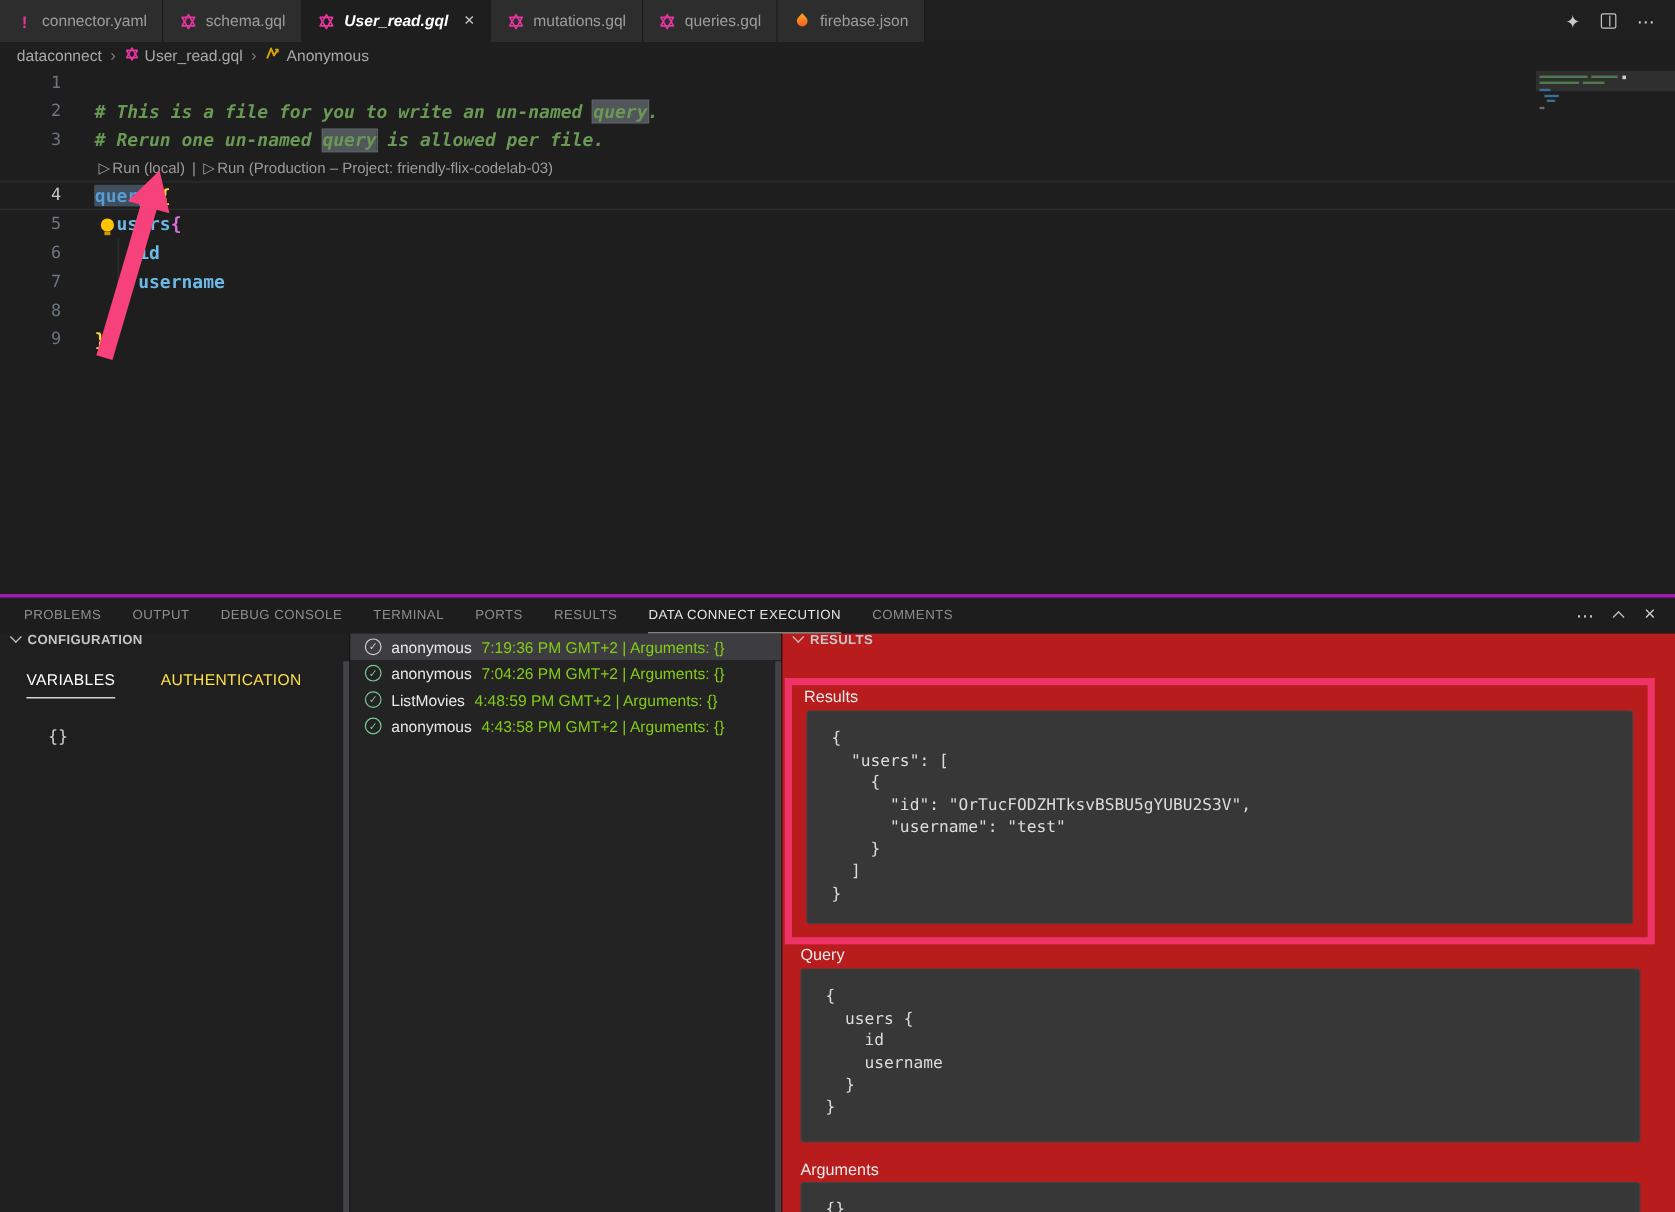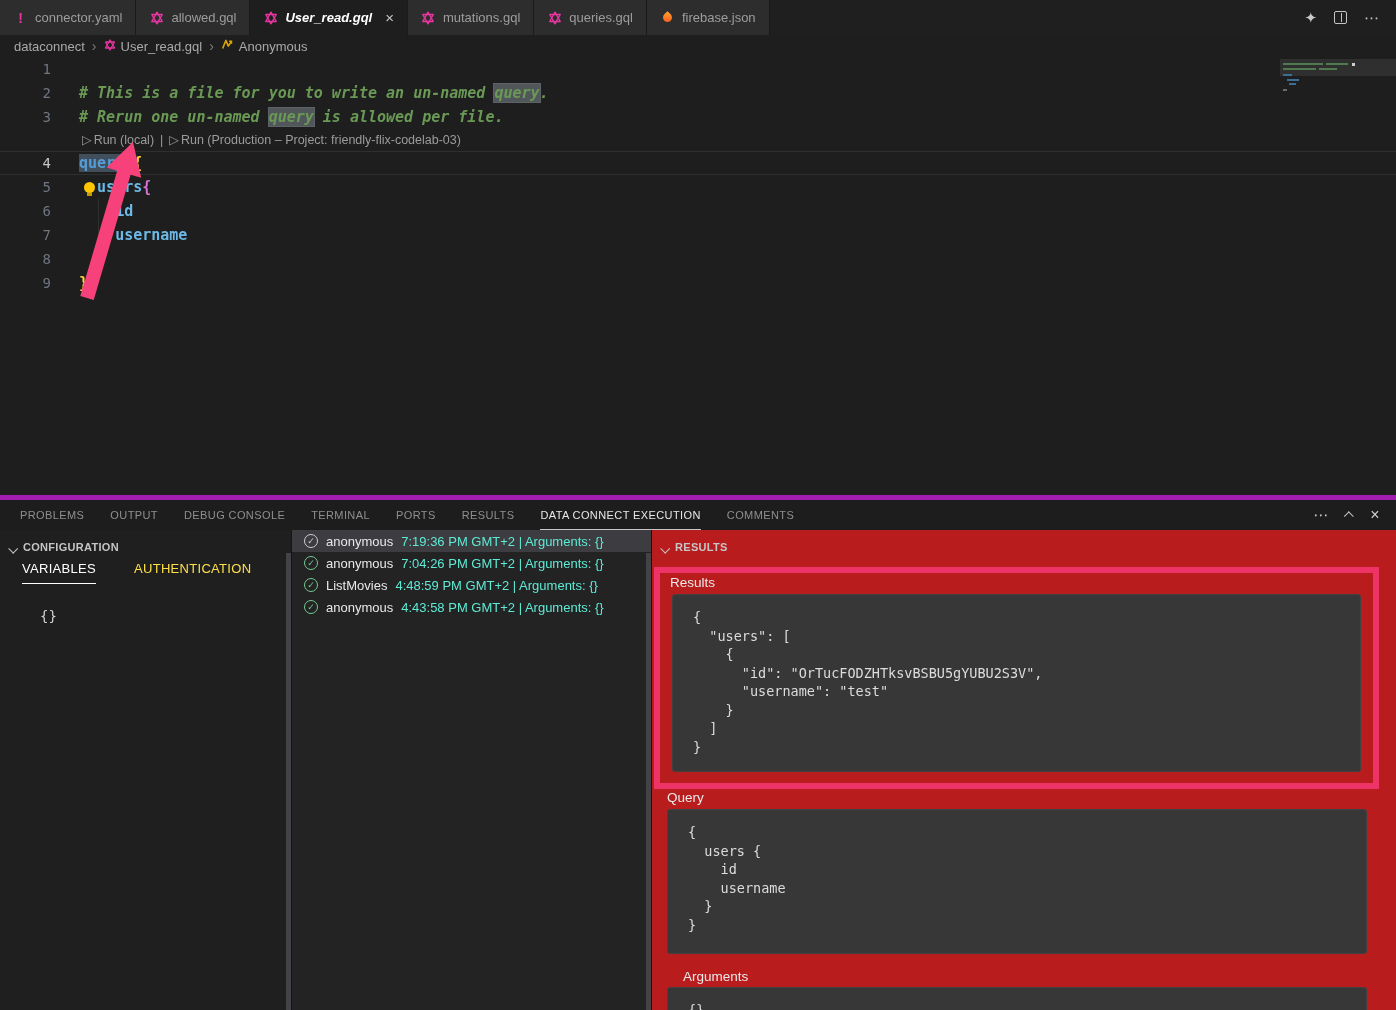--- a/index.html
+++ b/index.html
@@ -58,82 +58,82 @@
 
   
   .minimap { position:absolute; right:0; top:2px; width:116px; height:85px; }
   .mslider { position:absolute; left:0; top:0; width:116px; height:17px; background:rgba(130,130,130,0.18); }
   .mm { position:absolute; height:2px; }
 
   
   .overlay { position:absolute; left:0; top:0; width:1396px; height:1010px; pointer-events:none; z-index:60; }
 
   
-  .panel { position:absolute; left:0; top:495px; right:0; bottom:0; background:#1d1d1e; border-top:5px solid #a21caf; }
+  .panel { position:absolute; left:0; top:495px; right:0; bottom:0; background:#1d1d1e; border-top:3px solid #a21caf; }
   .panel-tabs { height:30px; display:flex; align-items:stretch; padding-left:20px; gap:26px; font-size:11px; letter-spacing:0.4px; color:#8f8f8f; }
   .ptab { display:flex; align-items:center; border-bottom:1px solid transparent; cursor:pointer; white-space:nowrap; }
   .ptab.active { color:#e7e7e7; border-bottom-color:#c6c6c6; }
   .panel-actions { margin-left:auto; display:flex; align-items:center; gap:17px; padding-right:16px; color:#cfcfcf; }
   .chev { width:7px; height:7px; border-right:1.3px solid #c5c5c5; border-bottom:1.3px solid #c5c5c5; display:inline-block; }
   .chev.down { transform:rotate(45deg) translateY(-1px); }
   .chev.up { transform:rotate(-135deg) translateY(-1px); }
   .panel-close { font-size:16px; }
 
   .panel-body { display:flex; height:484px; }
   .col { position:relative; }
   .col-config { width:291px; flex:none; background:#1f1f20; }
   .col-history { width:360px; flex:none; background:#232324; border-left:1px solid #151515; }
   .col-results { flex:1; background:#b91c1c; border-left:1px solid #151515; overflow:hidden; }
-  .sec-header { height:23px; display:flex; align-items:flex-end; gap:7px; padding-left:9px; font-size:11px; font-weight:bold; color:#c5c5c5; letter-spacing:0.3px; }
+  .sec-header { height:23px; display:flex; align-items:flex-start; gap:7px; padding-left:9px; font-size:11px; font-weight:bold; color:#c5c5c5; letter-spacing:0.3px; }
   .sash { position:absolute; right:0; top:23px; bottom:0; width:5px; background:#434347; z-index:5; }
 
   
   .cfg-tabs { display:flex; gap:38px; padding:8px 0 0 22px; font-size:13px; }
   .cfg-tab { color:#fde047; padding-bottom:7px; border-bottom:1.5px solid transparent; cursor:pointer; letter-spacing:0.3px; }
   .cfg-tab.active { color:#ffffff; border-bottom-color:#ffffff; }
   .vars-value { font-family:"DejaVu Sans Mono","Liberation Mono",monospace; font-size:14px; color:#cfcfcf; margin:24px 0 0 40px; }
   .rerun-btn { position:absolute; left:20px; bottom:12px; width:251px; height:25px; background:#2072b4; color:#ffffff; font-size:13px; border:none; border-radius:3px; font-family:"Liberation Sans",sans-serif; cursor:pointer; }
 
   
   .hrow { height:22px; display:flex; align-items:center; gap:8px; padding-left:12px; font-size:13px; white-space:nowrap; cursor:pointer; }
   .hrow.selected { background:#3c3c41; }
   .hcheck { width:14px; height:14px; flex:none; border-radius:50%; border:1px solid #73c991; color:#73c991; font-size:9px; display:flex; align-items:center; justify-content:center; }
   .hrow.selected .hcheck { border-color:#cfcfcf; color:#cfcfcf; }
   .hname { color:#e8e8e8; }
-  .hmeta { color:#5eead4; }
+  .hmeta { color:#84cc16; }
 
   
   .res-wrap { position:absolute; left:0; right:0; top:23px; bottom:0; }
   .res-label { font-size:13.5px; color:#eaeaea; }
   .code-box { background:#373738; border:1px solid #414142; border-radius:3px; overflow:hidden; }
   .code-box pre { margin:0; padding:13px 0 0 20px; font-family:"DejaVu Sans Mono","Liberation Mono",monospace; font-size:13.5px; line-height:18.5px; color:#dcdcdc; }
   .res-highlight { position:absolute; left:2px; top:14px; width:725px; height:222px; border:6px solid #ee3366; }
   .res-highlight .res-label { margin:2px 0 4px 10px; }
   .res-highlight .code-box { margin:0 12px; height:178px; }
   .q-label { position:absolute; left:15px; top:237px; }
   .q-box { position:absolute; left:15px; top:256px; width:700px; height:145px; }
-  .a-label { position:absolute; left:31px; top:416px;text-align:center; }
+  .a-label { position:absolute; left:15px; top:416px;text-align:center; }
   .a-box { position:absolute; left:15px; top:434px; width:700px; height:70px; }
 </style>
 </head>
 <body>
 
 <div class="tabbar">
   <div class="tab">
     <span class="ticon excl">!</span>
     <span class="tab-label">connector.yaml</span>
   </div>
   <div class="tab">
     <span class="ticon">
         <svg width="14" height="14" viewBox="0 0 24 24">
           <path d="M12 2 L21 18 L3 18 Z" fill="none" stroke="#e5359f" stroke-width="2.4" stroke-linejoin="round"></path>
           <path d="M12 22 L3 6 L21 6 Z" fill="none" stroke="#e5359f" stroke-width="2.4" stroke-linejoin="round"></path>
         </svg>
       </span>
-    <span class="tab-label">allowed.gql</span>
+    <span class="tab-label">schema.gql</span>
   </div>
   <div class="tab active">
     <span class="ticon">
         <svg width="14" height="14" viewBox="0 0 24 24">
           <path d="M12 2 L21 18 L3 18 Z" fill="none" stroke="#e5359f" stroke-width="2.4" stroke-linejoin="round"></path>
           <path d="M12 22 L3 6 L21 6 Z" fill="none" stroke="#e5359f" stroke-width="2.4" stroke-linejoin="round"></path>
         </svg>
       </span>
     <span class="tab-label">User_read.gql</span>
     <span class="close">×</span>

